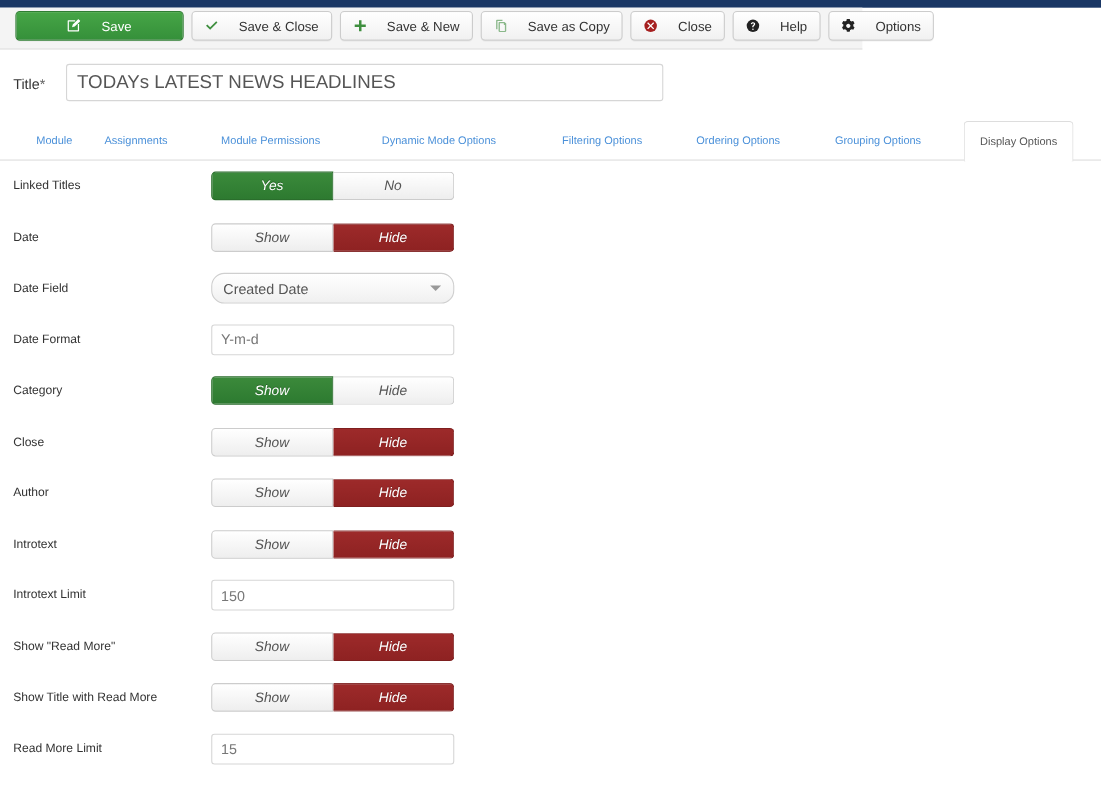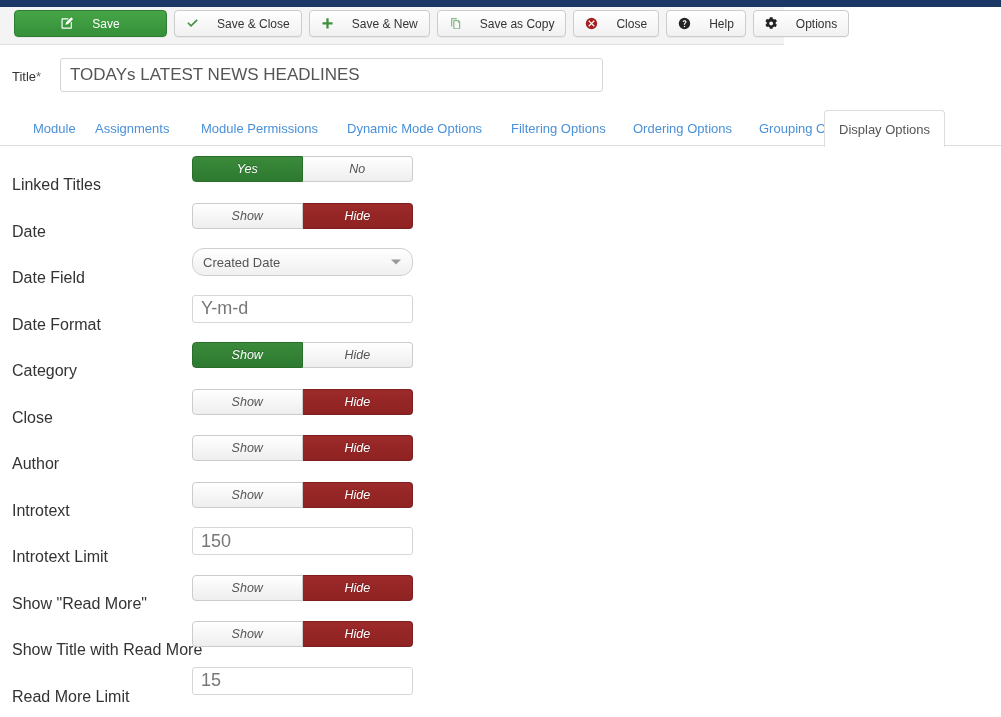--- a/index.html
+++ b/index.html
@@ -81,21 +81,21 @@
   
   #tabs {
     position: absolute; left: 0; top: 110px;
     width: 1001px; height: 36px;
     border-bottom: 1px solid #dddddd;
   }
   .tab {
     position: absolute; top: 0;
     height: 36px;
     display: flex; align-items: center; justify-content: center;
-    font-size: 13px;
+    font-size: 10px;
     color: #4a90d9;
     cursor: pointer;
     white-space: nowrap;
     padding: 0 14px;
     background: transparent;
     border: 1px solid transparent;
     border-bottom: none;
     user-select: none;
     text-align: center;
   }
@@ -106,24 +106,24 @@
     border-top-left-radius: 4px;
     border-top-right-radius: 4px;
     height: 37px;
     z-index: 3;
   }
 
   
   #form { position: absolute; left: 0; top: 146px; width: 1001px; }
   .row { position: relative; height: 46.5px; }
   .row .lbl {
-    position: absolute; left: 12px; top: 16px;
+    position: absolute; left: 12px; top: 0;
     height: 100%;
     display: flex; align-items: center;
-    font-size: 16px; color: #333333;
+    font-size: 11px; color: #333333;
     white-space: nowrap;
   }
   .ctrl { position: absolute; left: 192px; top: 50%; transform: translateY(-50%); }
 
   
   .toggle {
     display: flex;
     width: 221px; height: 26px;
     border-radius: 4px;
     font-style: italic;
@@ -180,21 +180,21 @@
     border-top: 5px solid #999999;
   }
 
   
   .tinput {
     width: 221px; height: 28px;
     border: 1px solid #d6d6d6;
     border-radius: 3px;
     padding: 0 8px;
     font-family: "Liberation Sans", sans-serif;
-    font-size: 18px;
+    font-size: 13px;
     color: #777777;
     background: #ffffff;
     outline: none;
   }
 </style>
 </head>
 <body>
 
 <div id="topbar"></div>
 
@@ -285,21 +285,21 @@
     </div>
     <div class="tab" style="left: 618px;">
       <span>Ordering Options</span>
     </div>
     <div class="tab" style="left: 496px;">
       <span>Filtering Options</span>
     </div>
     <div class="tab" style="left: 744px;">
       <span>Grouping Options</span>
     </div>
-    <div class="tab active" style="left: 824px;">
+    <div class="tab active" style="left: 876px;">
       <span>Display Options</span>
     </div>
   </div>
 
 <div id="form">
     <div class="row">
       <div class="lbl">Linked Titles</div>
       <div class="ctrl">
         <div class="toggle">
           <div class="seg on-green">Yes</div>

